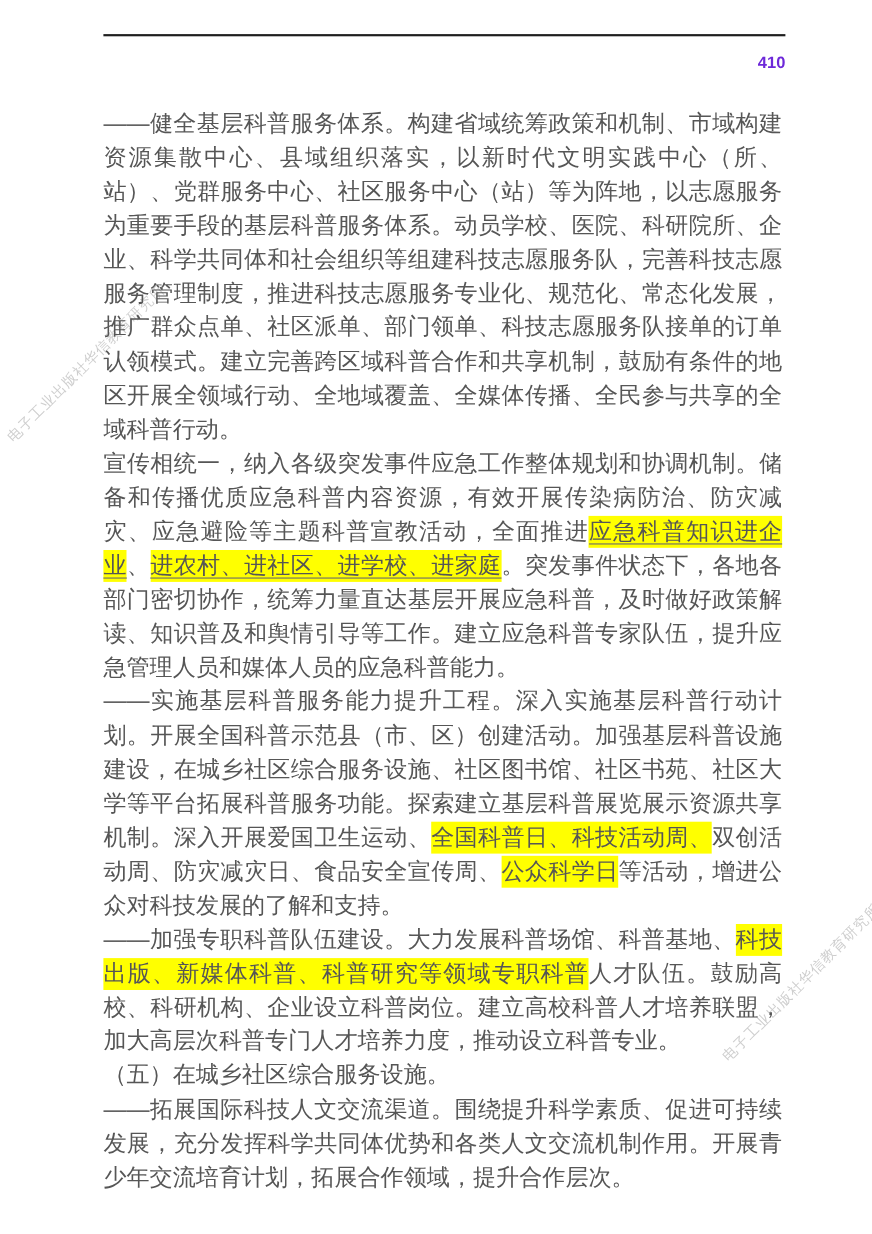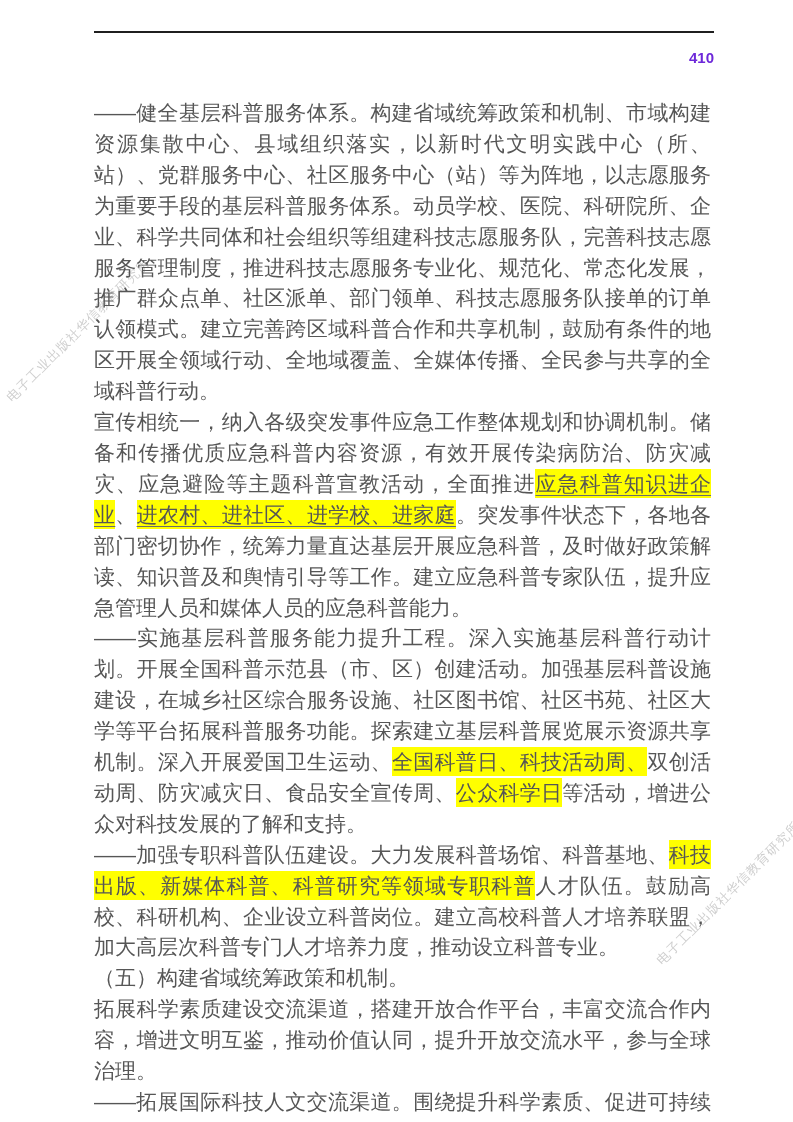--- a/index.html
+++ b/index.html
@@ -75,18 +75,17 @@
 
   <div class="page-number">410</div>
 
   <div class="header-rule"></div>
 
   <div class="content">
     <p><span class="run">——健全基层科普服务体系。构建省域统筹政策和机制、市域构建资源集散中心、县域组织落实，以新时代文明实践中心（所、站）、党群服务中心、社区服务中心（站）等为阵地，以志愿服务为重要手段的基层科普服务体系。动员学校、医院、科研院所、企业、科学共同体和社会组织等组建科技志愿服务队，完善科技志愿服务管理制度，推进科技志愿服务专业化、规范化、常态化发展，推广群众点单、社区派单、部门领单、科技志愿服务队接单的订单认领模式。建立完善跨区域科普合作和共享机制，鼓励有条件的地区开展全领域行动、全地域覆盖、全媒体传播、全民参与共享的全域科普行动。</span></p>
     <p><span class="run">宣传相统一，纳入各级突发事件应急工作整体规划和协调机制。储备和传播优质应急科普内容资源，有效开展传染病防治、防灾减灾、应急避险等主题科普宣教活动，全面推进</span><span class="run hl ul">应急科普知识进企业</span><span class="run">、</span><span class="run hl ul">进农村、进社区、进学校、进家庭</span><span class="run">。突发事件状态下，各地各部门密切协作，统筹力量直达基层开展应急科普，及时做好政策解读、知识普及和舆情引导等工作。建立应急科普专家队伍，提升应急管理人员和媒体人员的应急科普能力。</span></p>
     <p><span class="run">——实施基层科普服务能力提升工程。深入实施基层科普行动计划。开展全国科普示范县（市、区）创建活动。加强基层科普设施建设，在城乡社区综合服务设施、社区图书馆、社区书苑、社区大学等平台拓展科普服务功能。探索建立基层科普展览展示资源共享机制。深入开展爱国卫生运动、</span><span class="run hl">全国科普日、科技活动周、</span><span class="run">双创活动周、防灾减灾日、食品安全宣传周、</span><span class="run hl">公众科学日</span><span class="run">等活动，增进公众对科技发展的了解和支持。</span></p>
     <p><span class="run">——加强专职科普队伍建设。大力发展科普场馆、科普基地、</span><span class="run hl">科技出版、新媒体科普、科普研究等领域专职科普</span><span class="run">人才队伍。鼓励高校、科研机构、企业设立科普岗位。建立高校科普人才培养联盟，加大高层次科普专门人才培养力度，推动设立科普专业。</span></p>
-    <p><span class="run">（五）构建省域统筹政策和机制。</span></p>
-    <p><span class="run">拓展科学素质建设交流渠道，搭建开放合作平台，丰富交流合作内容，增进文明互鉴，推动价值认同，提升开放交流水平，参与全球治理。</span></p>
+    <p><span class="run">（五）在城乡社区综合服务设施。</span></p>
     <p><span class="run">——拓展国际科技人文交流渠道。围绕提升科学素质、促进可持续发展，充分发挥科学共同体优势和各类人文交流机制作用。开展青少年交流培育计划，拓展合作领域，提升合作层次。</span></p>
   </div>
 
 </div>
 
 </body></html>

